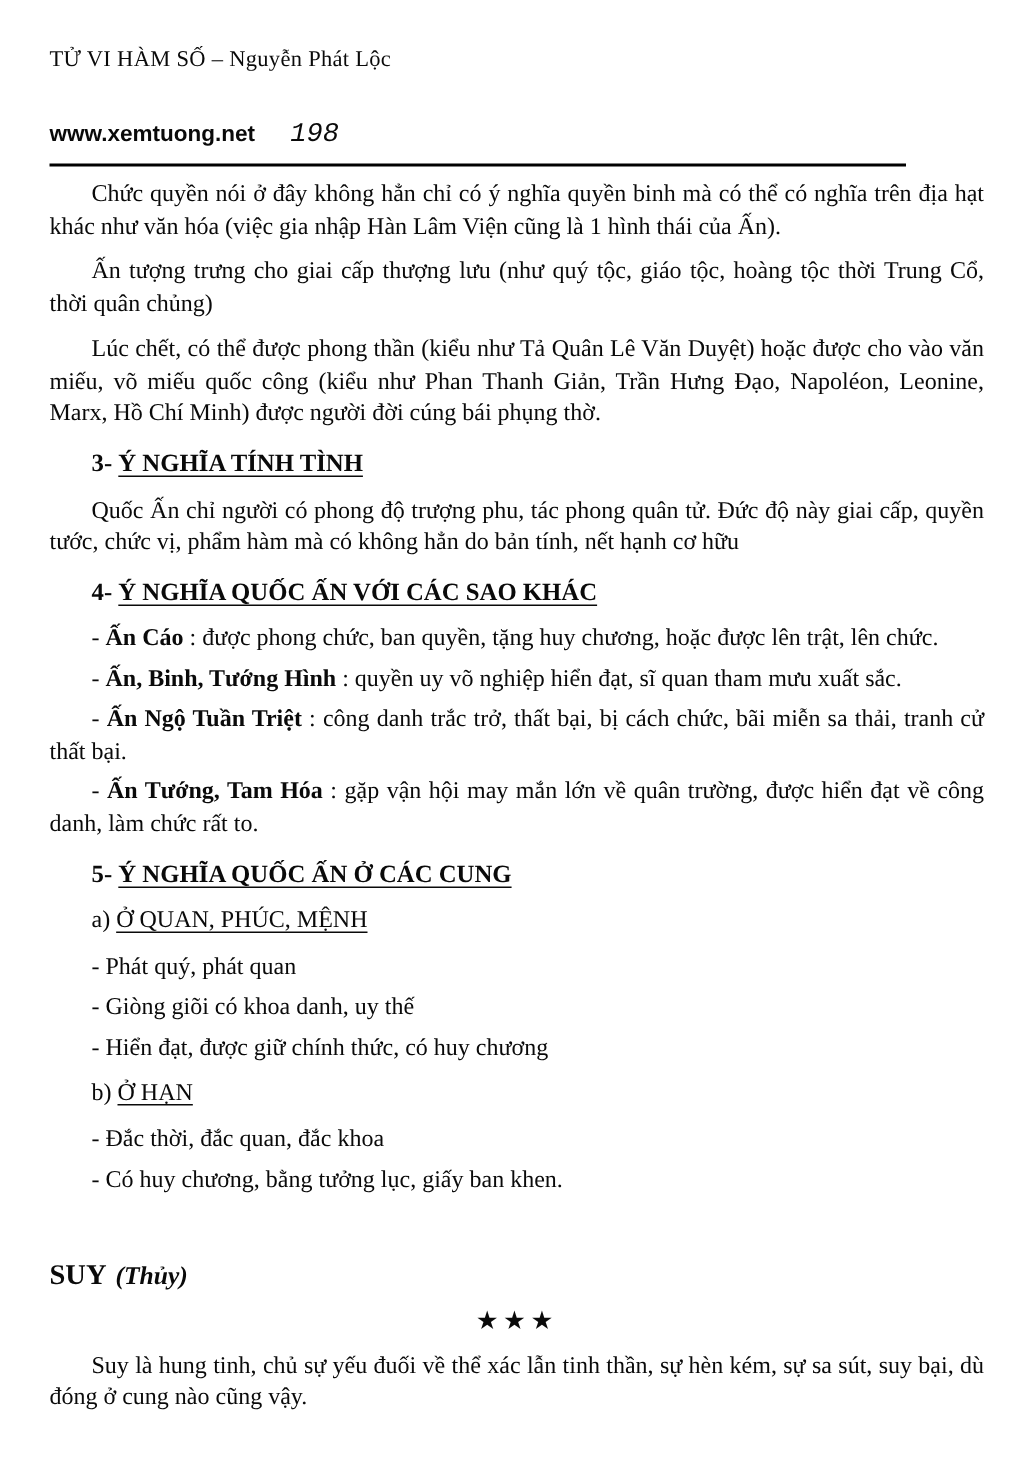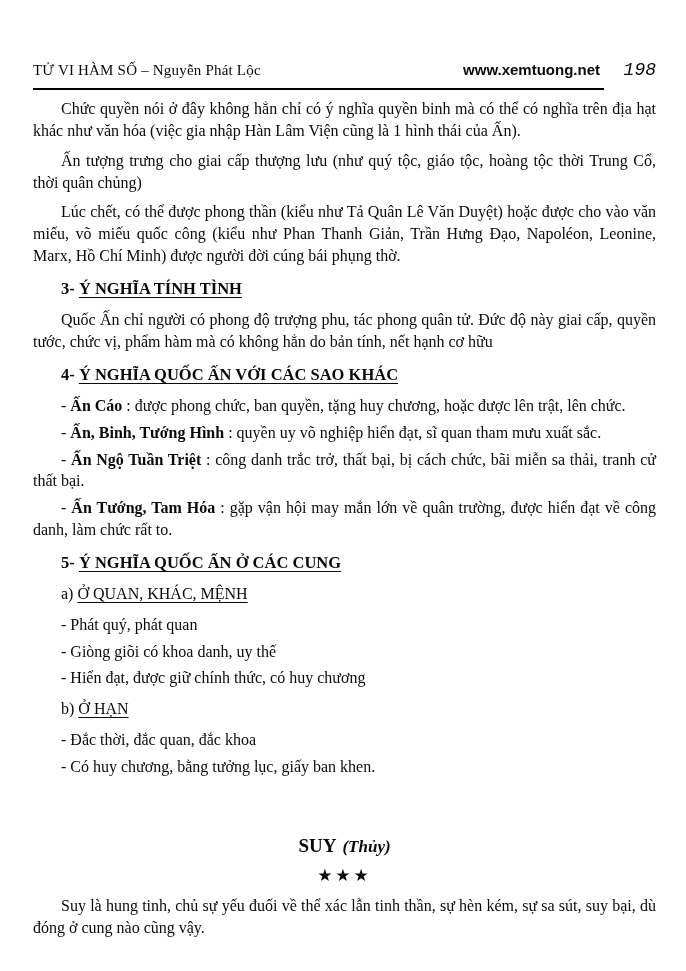--- a/index.html
+++ b/index.html
@@ -14,20 +14,21 @@
     line-height:1.36;
     padding:30px 30px 0 33px;
     overflow:hidden;
   }
   
   .page-header{
     display:flex;
     justify-content:space-between;
     align-items:baseline;
     font-size:15px;
+    flex-direction:column;
   }
   .h-title{letter-spacing:.2px;}
   .h-right{display:flex;align-items:baseline;margin-top:28px;}
   .h-site{
     font-family:"Liberation Sans","DejaVu Sans",sans-serif;
     font-weight:bold;
     font-size:15px;
   }
   .h-page{
     font-style:italic;
@@ -57,22 +58,21 @@
   .sub-head{
     margin:9px 0;
     text-indent:28px;
   }
   .list-line{
     margin:5px 0;
     text-indent:28px;
     text-align:justify;
   }
   .suy-block{
-    margin-top:56px;
-    text-align:center;
+    margin-top:40px;
   }
   .suy-title{font-weight:bold;font-size:19px;}
   .suy-sub{font-weight:bold;font-style:italic;font-size:17px;margin-left:6px;}
   .stars{
     text-align:center;
     font-size:17px;
     letter-spacing:3px;
     margin-top:5px;
     margin-bottom:4px;
   }
@@ -102,21 +102,21 @@
 
   <p class="sec-head"><span>4-</span> <span class="u">Ý NGHĨA QUỐC ẤN VỚI CÁC SAO KHÁC</span></p>
 
   <p class="list-line"><span>- </span><b>Ấn Cáo</b><span> : </span><span>được phong chức, ban quyền, tặng huy chương, hoặc được lên trật, lên chức.</span></p>
   <p class="list-line"><span>- </span><b>Ấn, Binh, Tướng Hình</b><span> : </span><span>quyền uy võ nghiệp hiển đạt, sĩ quan tham mưu xuất sắc.</span></p>
   <p class="list-line"><span>- </span><b>Ấn Ngộ Tuần Triệt</b><span> : </span><span>công danh trắc trở, thất bại, bị cách chức, bãi miễn sa thải, tranh cử thất bại.</span></p>
   <p class="list-line"><span>- </span><b>Ấn Tướng, Tam Hóa</b><span> : </span><span>gặp vận hội may mắn lớn về quân trường, được hiển đạt về công danh, làm chức rất to.</span></p>
 
   <p class="sec-head"><span>5-</span> <span class="u">Ý NGHĨA QUỐC ẤN Ở CÁC CUNG</span></p>
 
-  <p class="sub-head"><span>a) </span><span class="u">Ở QUAN, KHÁC, MỆNH</span></p>
+  <p class="sub-head"><span>a) </span><span class="u">Ở QUAN, PHÚC, MỆNH</span></p>
   <p class="list-line">- Phát quý, phát quan</p>
   <p class="list-line">- Giòng giõi có khoa danh, uy thế</p>
   <p class="list-line">- Hiển đạt, được giữ chính thức, có huy chương</p>
 
   <p class="sub-head"><span>b) </span><span class="u">Ở HẠN</span></p>
   <p class="list-line">- Đắc thời, đắc quan, đắc khoa</p>
   <p class="list-line">- Có huy chương, bằng tưởng lục, giấy ban khen.</p>
 
   <div class="suy-block">
     <span class="suy-title">SUY</span><span class="suy-sub">(Thủy)</span>

